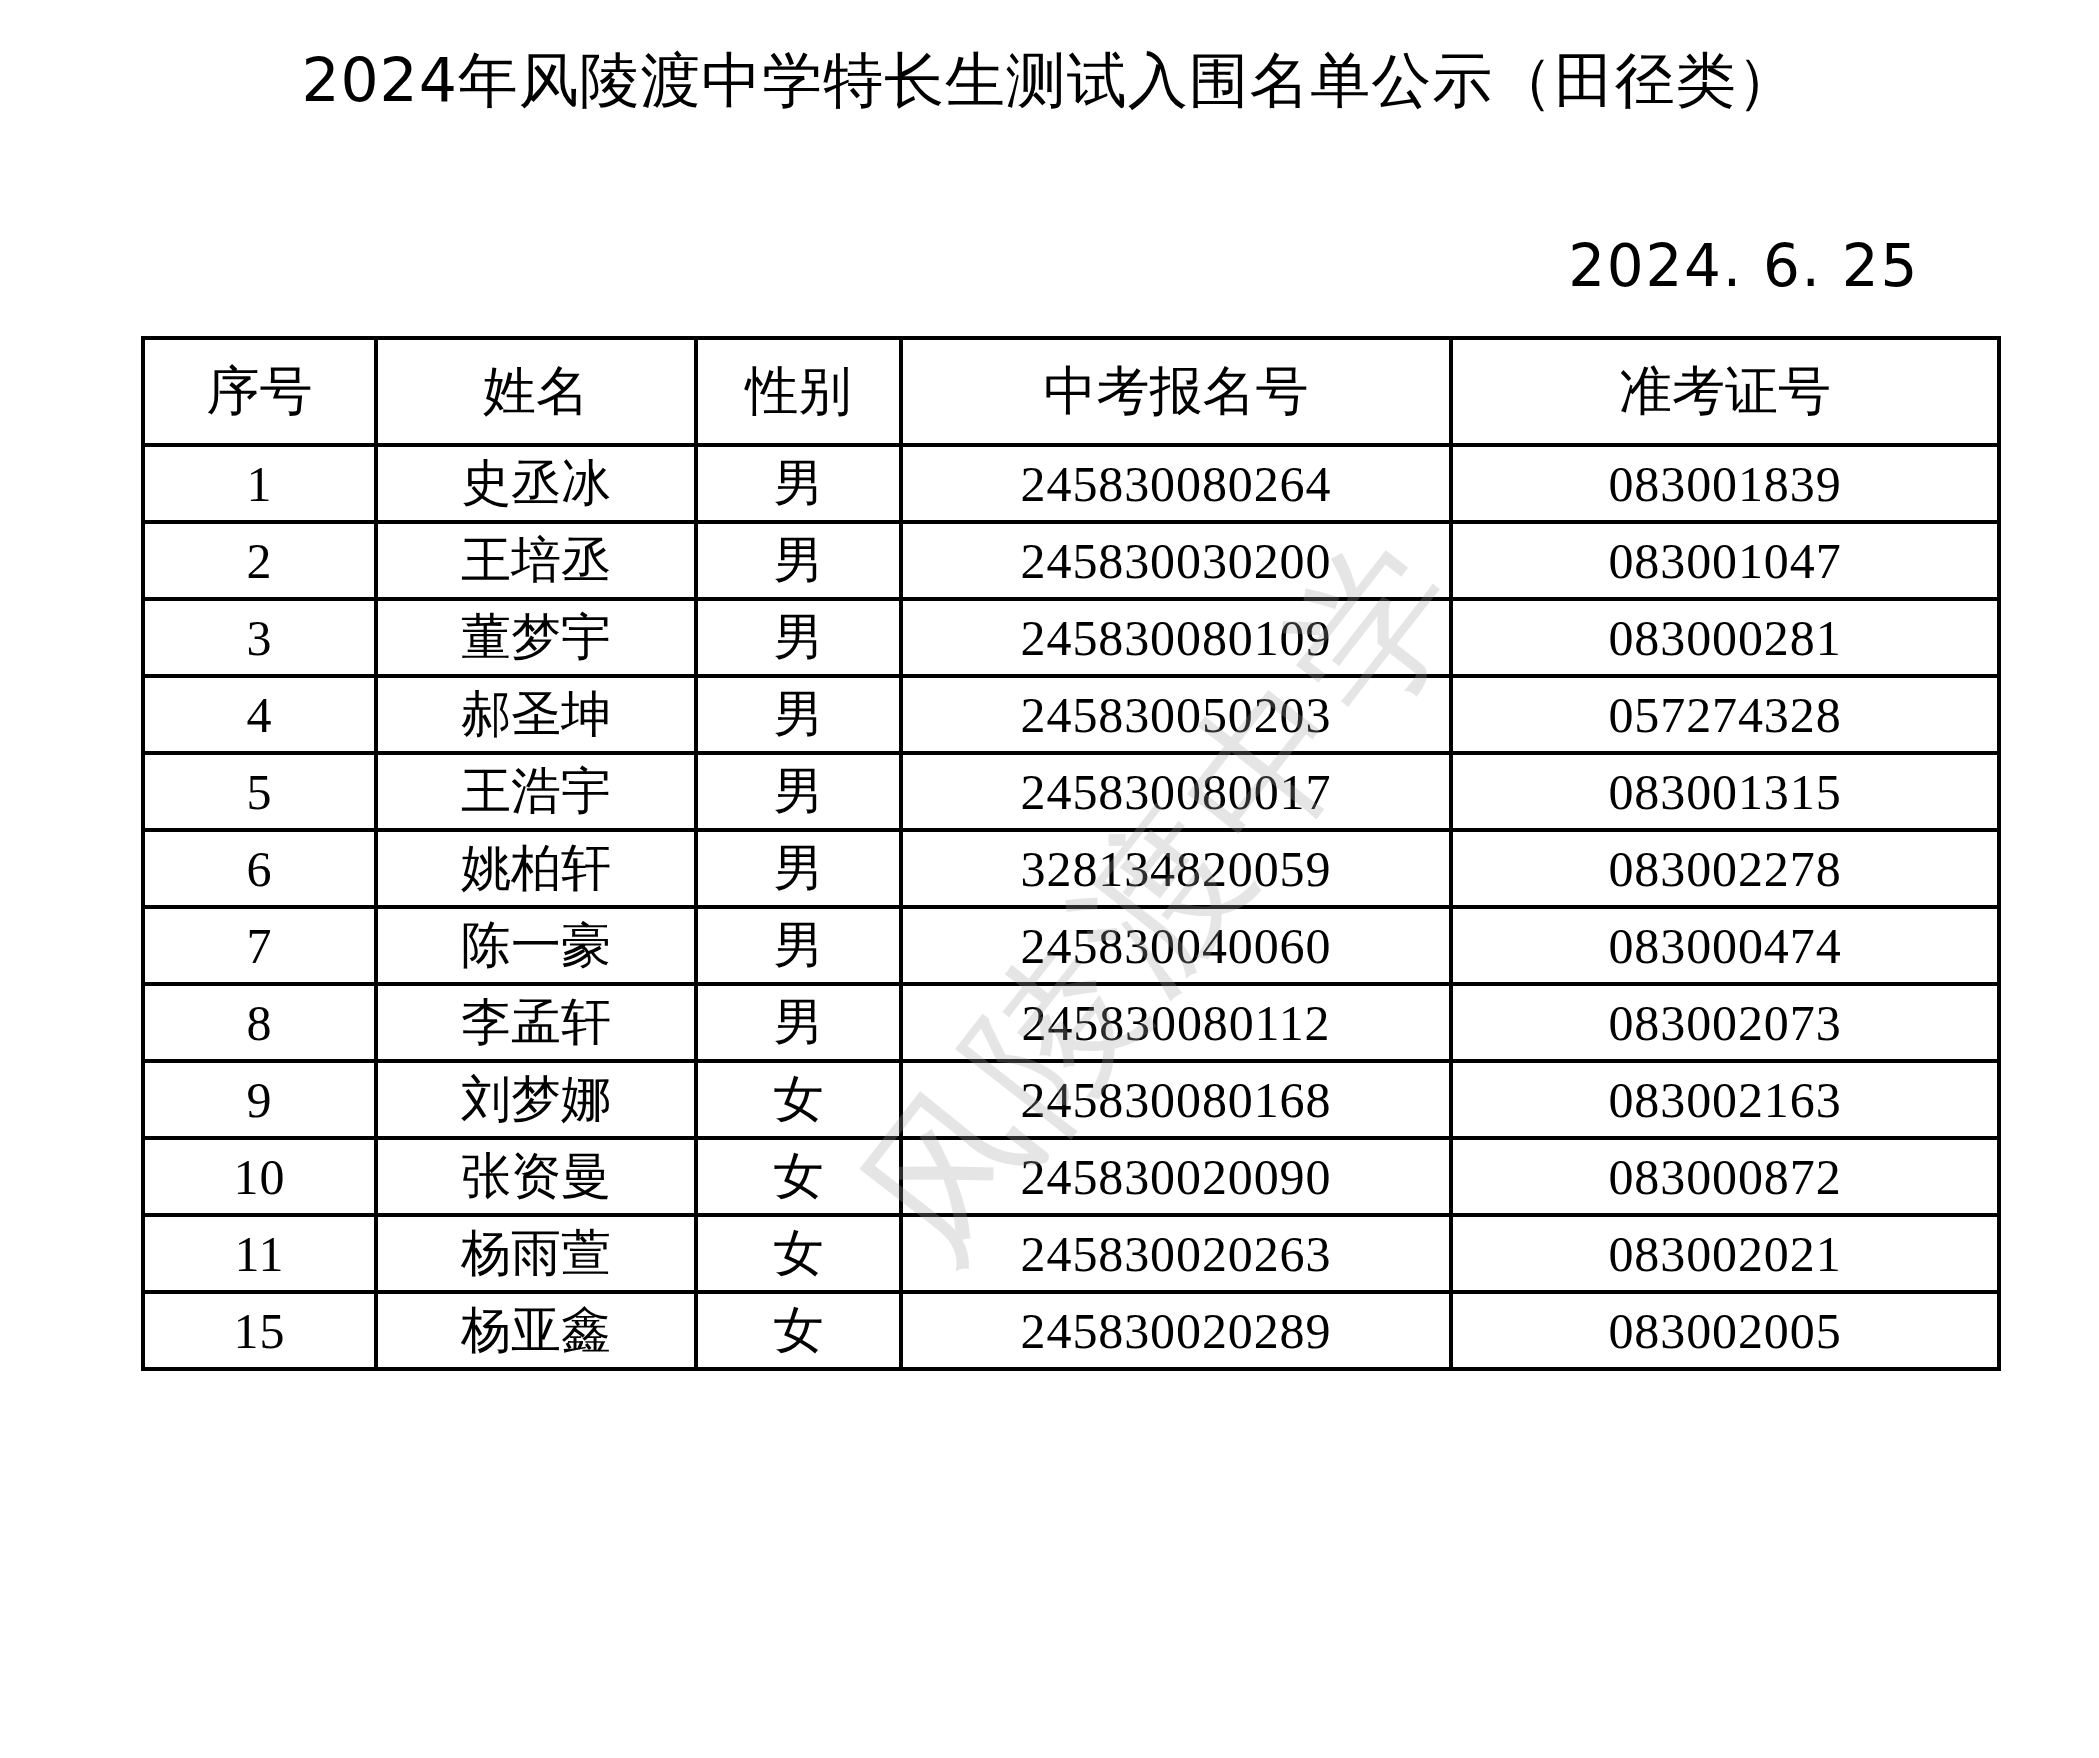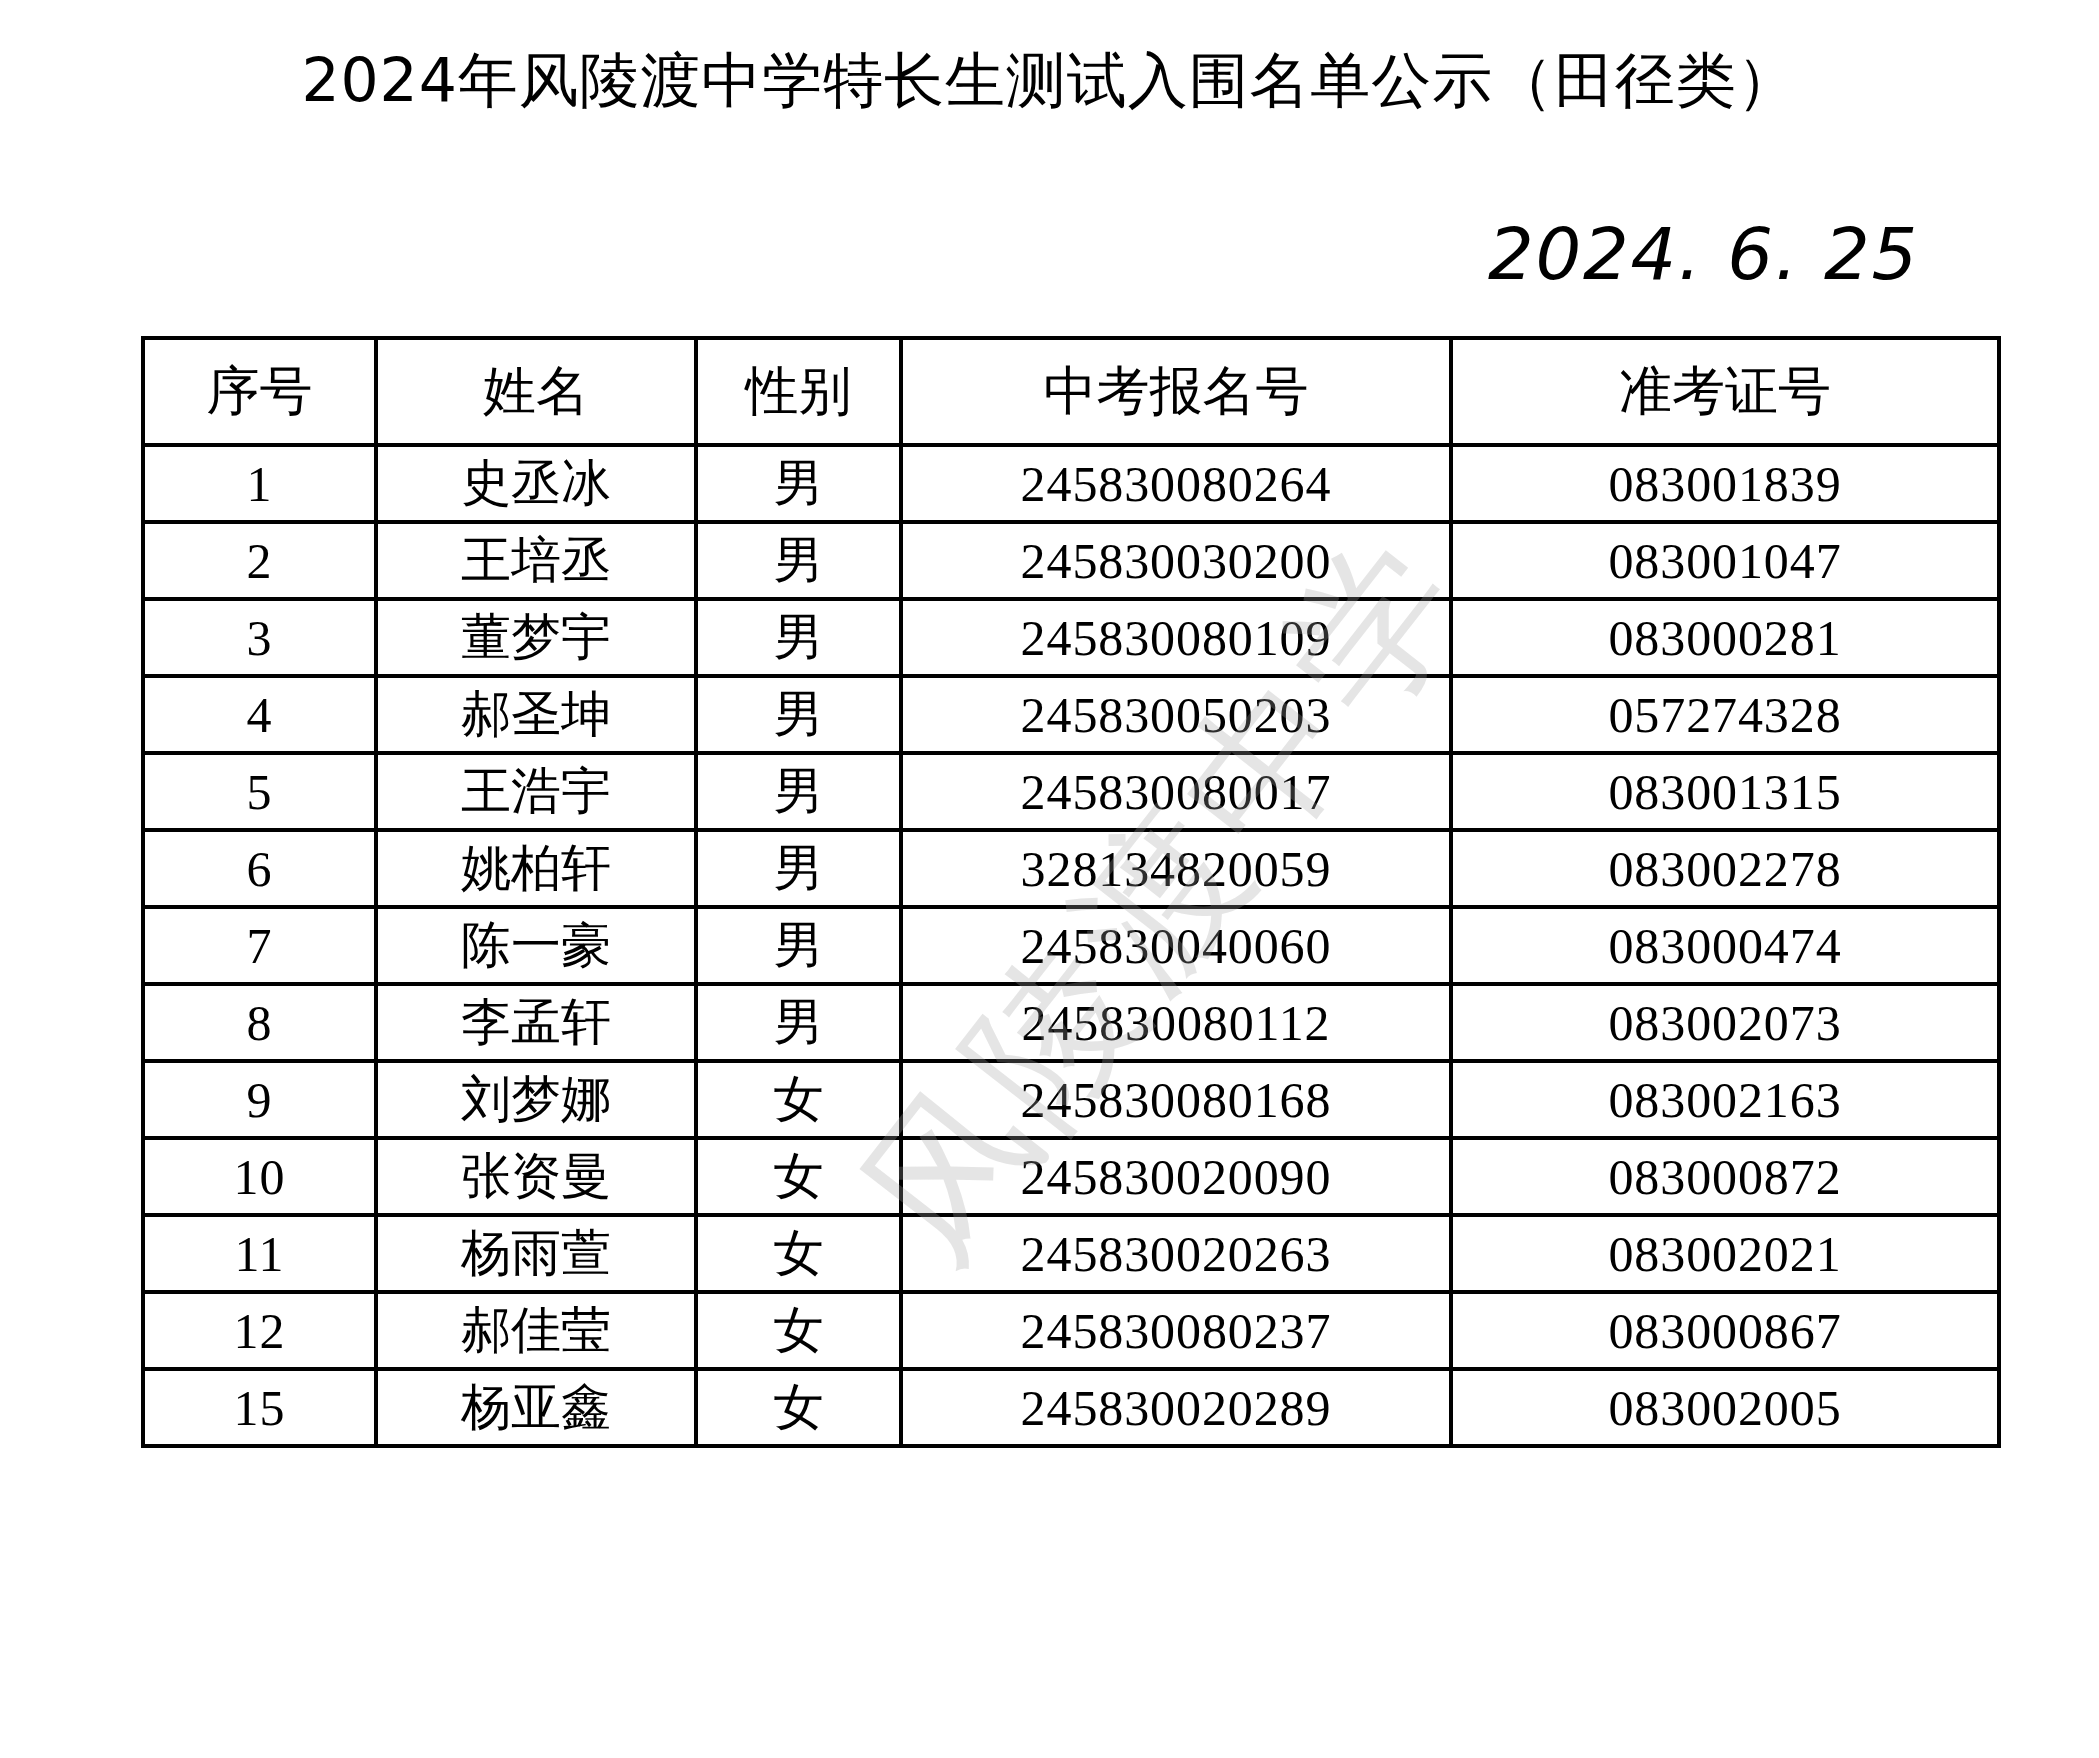--- a/index.html
+++ b/index.html
@@ -23,26 +23,25 @@
     text-align: center;
     font-family: "DejaVu Sans", "Liberation Sans", sans-serif;
     font-size: 60px;
     font-weight: normal;
     letter-spacing: 0.9px;
     line-height: 1;
   }
   .date {
     position: absolute;
     right: 180px;
-    top: 218px;
+    top: 237px;
     font-family: "DejaVu Sans", "Liberation Sans", sans-serif;
-    font-size: 72px;
+    font-size: 58px;
     letter-spacing: 1.7px;
     line-height: 1;
-    font-style: italic;
   }
   .table-wrap {
     position: absolute;
     left: 141px;
     top: 336px;
     width: 1474px;
   }
   table.roster {
     border-collapse: collapse;
     width: 1855px;
@@ -194,27 +193,20 @@
         <td class="code">083000872</td>
       </tr>
       <tr>
         <td class="num">11</td>
         <td>杨雨萱</td>
         <td>女</td>
         <td class="code">245830020263</td>
         <td class="code">083002021</td>
       </tr>
       <tr>
-        <td class="num">12</td>
-        <td>郝佳莹</td>
-        <td>女</td>
-        <td class="code">245830080237</td>
-        <td class="code">083000867</td>
-      </tr>
-      <tr>
         <td class="num">15</td>
         <td>杨亚鑫</td>
         <td>女</td>
         <td class="code">245830020289</td>
         <td class="code">083002005</td>
       </tr>
     </tbody>
   </table>
 </div>
 

